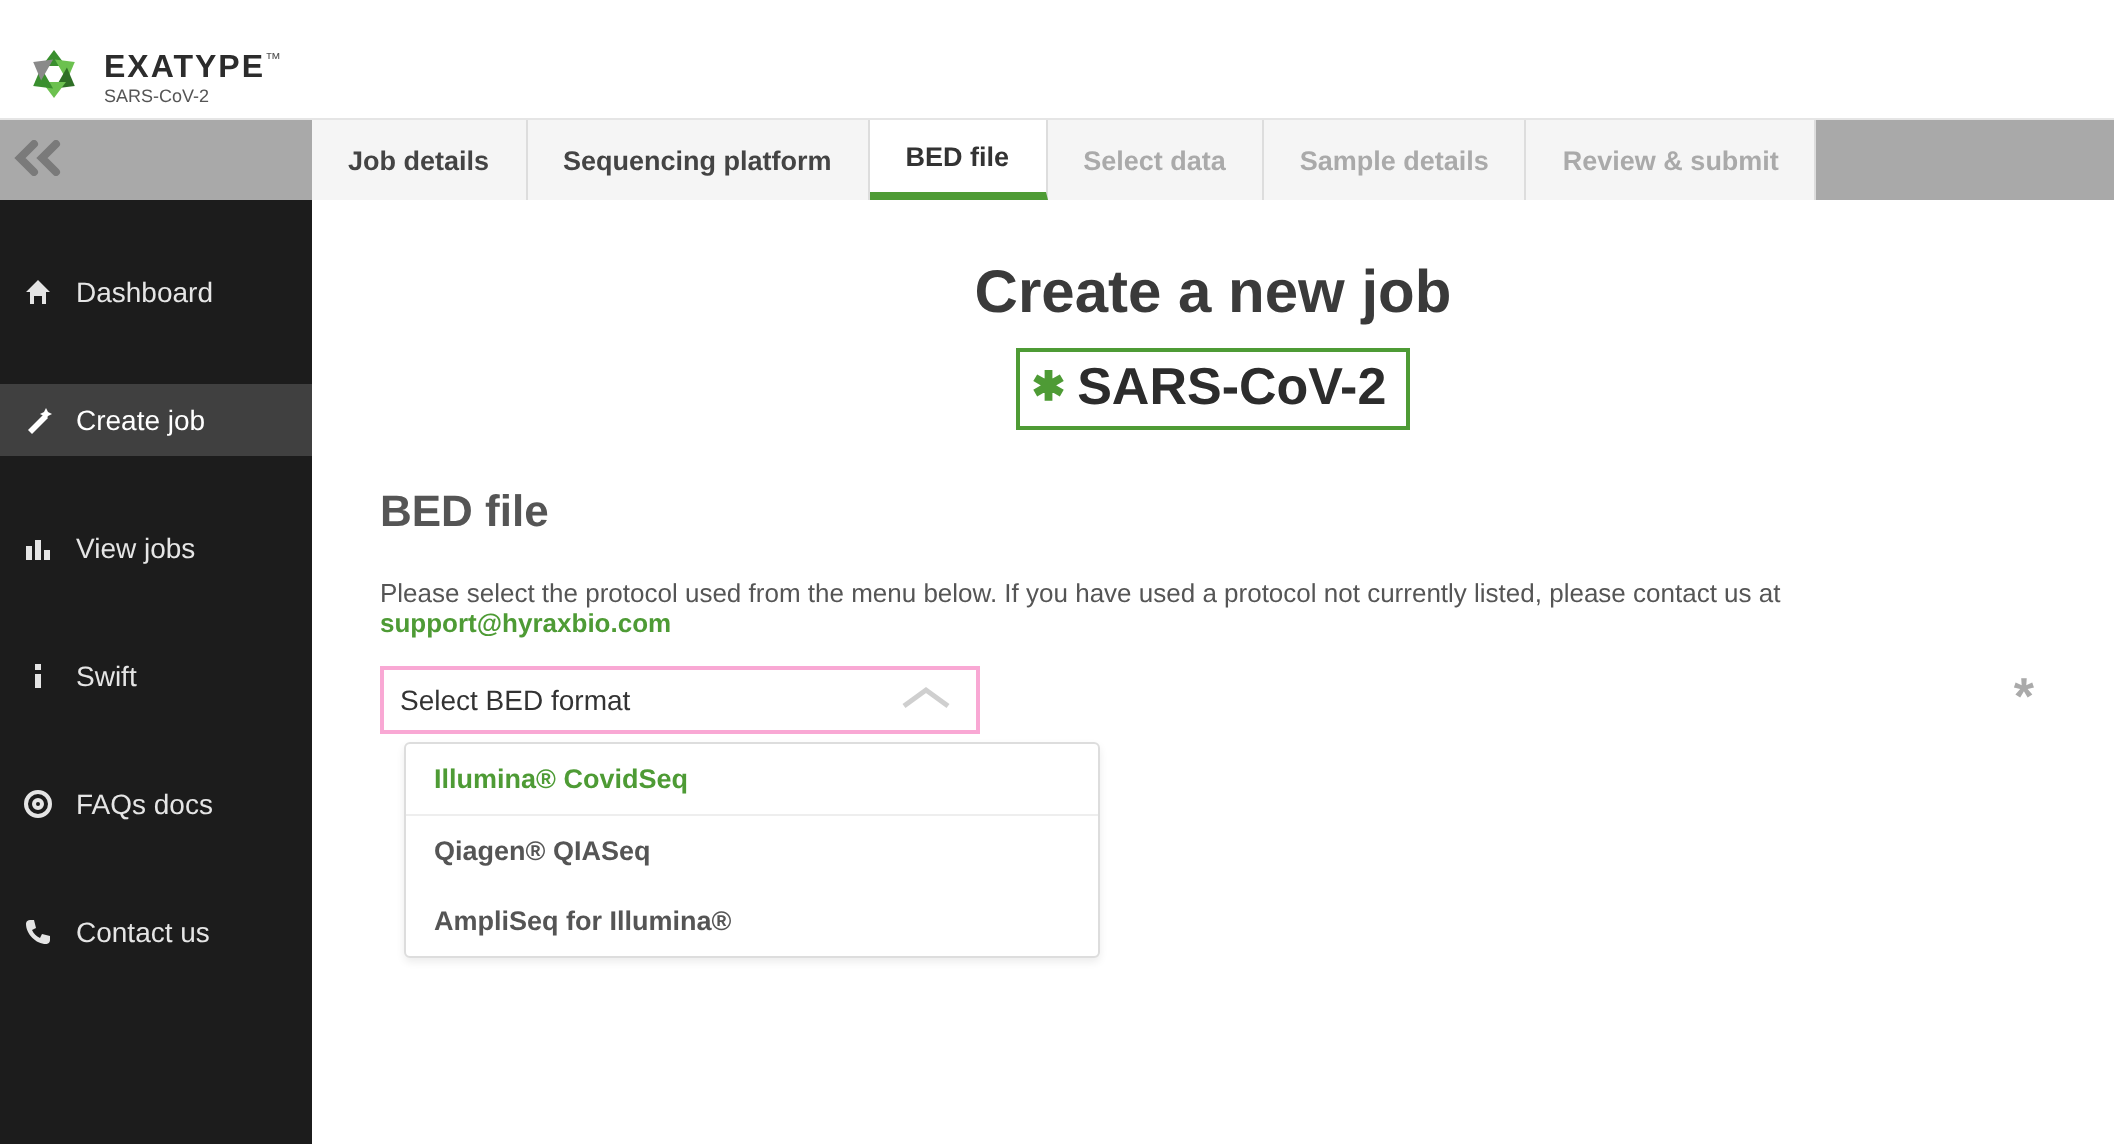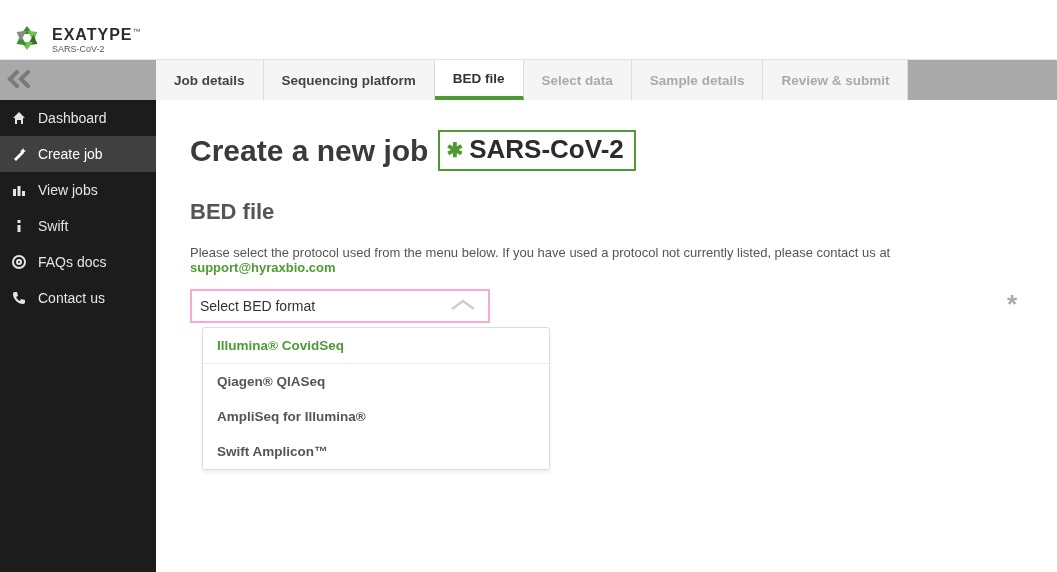--- a/index.html
+++ b/index.html
@@ -62,20 +62,21 @@
     padding: 0 6px;
   }
   .sidebar-item {
     display: flex;
     align-items: center;
     gap: 12px;
     height: 36px;
     padding: 0 12px;
     color: #e5e5e5;
     cursor: pointer;
+    margin-top: 28px;
   }
   .sidebar-item.active {
     background: #404040;
     color: #fff;
     align-items: center;
   }
   .sidebar-item .icon {
     width: 14px;
     display: flex;
     justify-content: center;
@@ -117,20 +118,21 @@
 
   .main {
     padding: 24px 34px;
   }
 
   .page-title {
     display: flex;
     align-items: center;
     gap: 10px;
     margin-top: 6px;
+    flex-direction: column;
   }
   .page-title h1 {
     font-size: 30px;
     font-weight: 700;
     color: #3a3a3a;
   }
   .badge-virus {
     border: 2px solid #4e9b35;
     padding: 2px 10px 4px 6px;
     display: flex;
@@ -347,19 +349,18 @@
                 <path d="M4 11 L15 3 L26 11" stroke="#cfcfcf" stroke-width="2.5" fill="none"></path>
               </svg>
           </span>
         </div>
         <span class="req-mark">*</span>
 
         <div class="dropdown">
           <div class="dropdown-item highlight"><span>Illumina® CovidSeq</span></div>
           <div class="dropdown-item"><span>Qiagen® QIASeq</span></div>
           <div class="dropdown-item"><span>AmpliSeq for Illumina®</span></div>
-          <div class="dropdown-item"><span>Swift Amplicon™</span></div>
         </div>
       </div>
 
     </div>
   </div>
 </div>
 
 </body></html>

